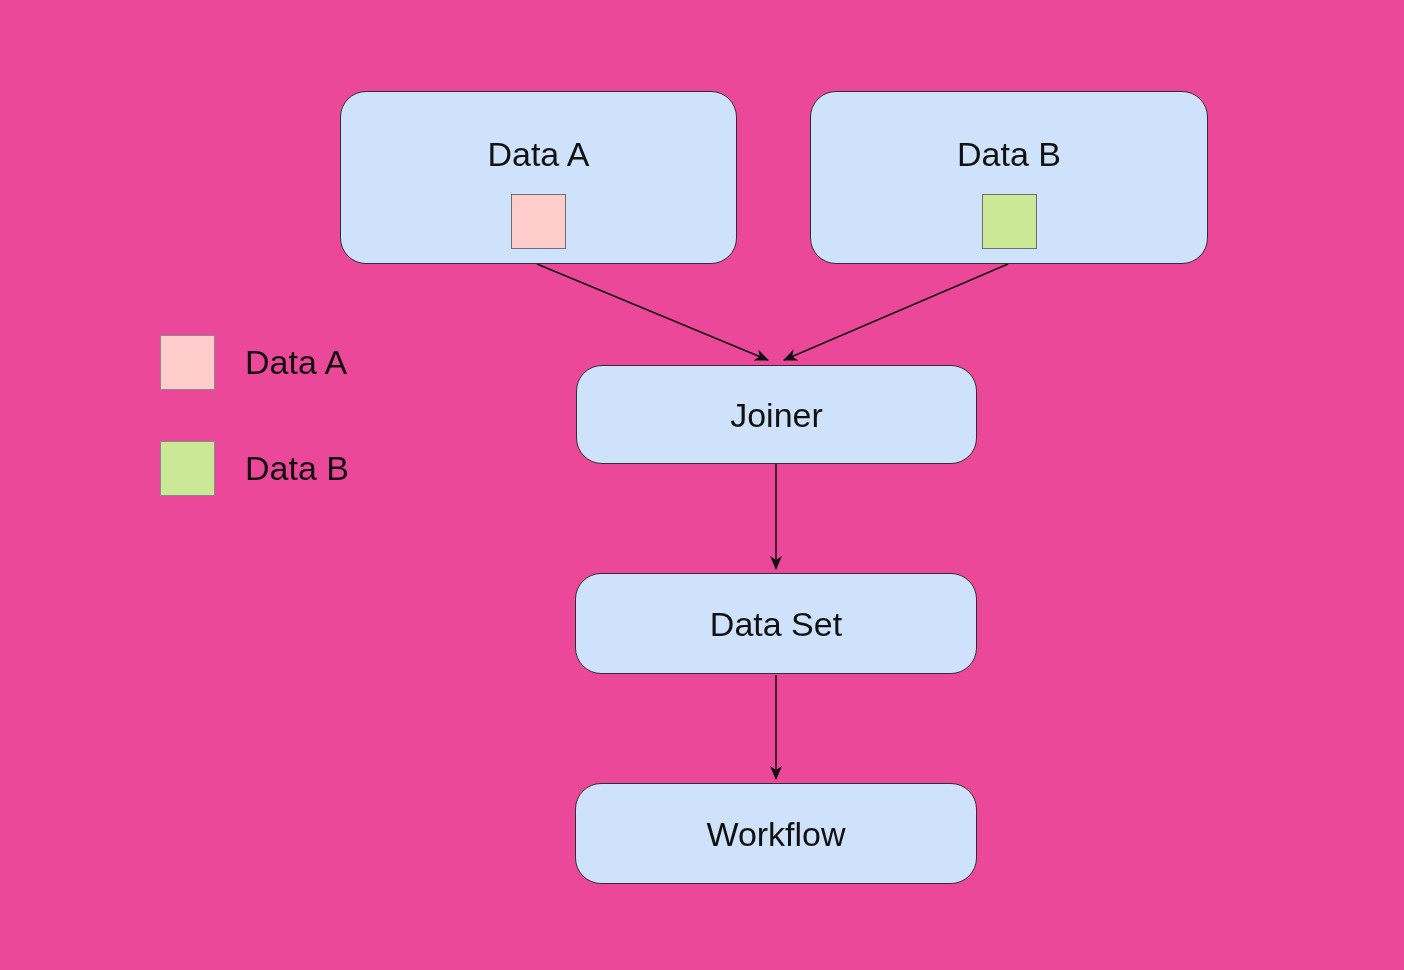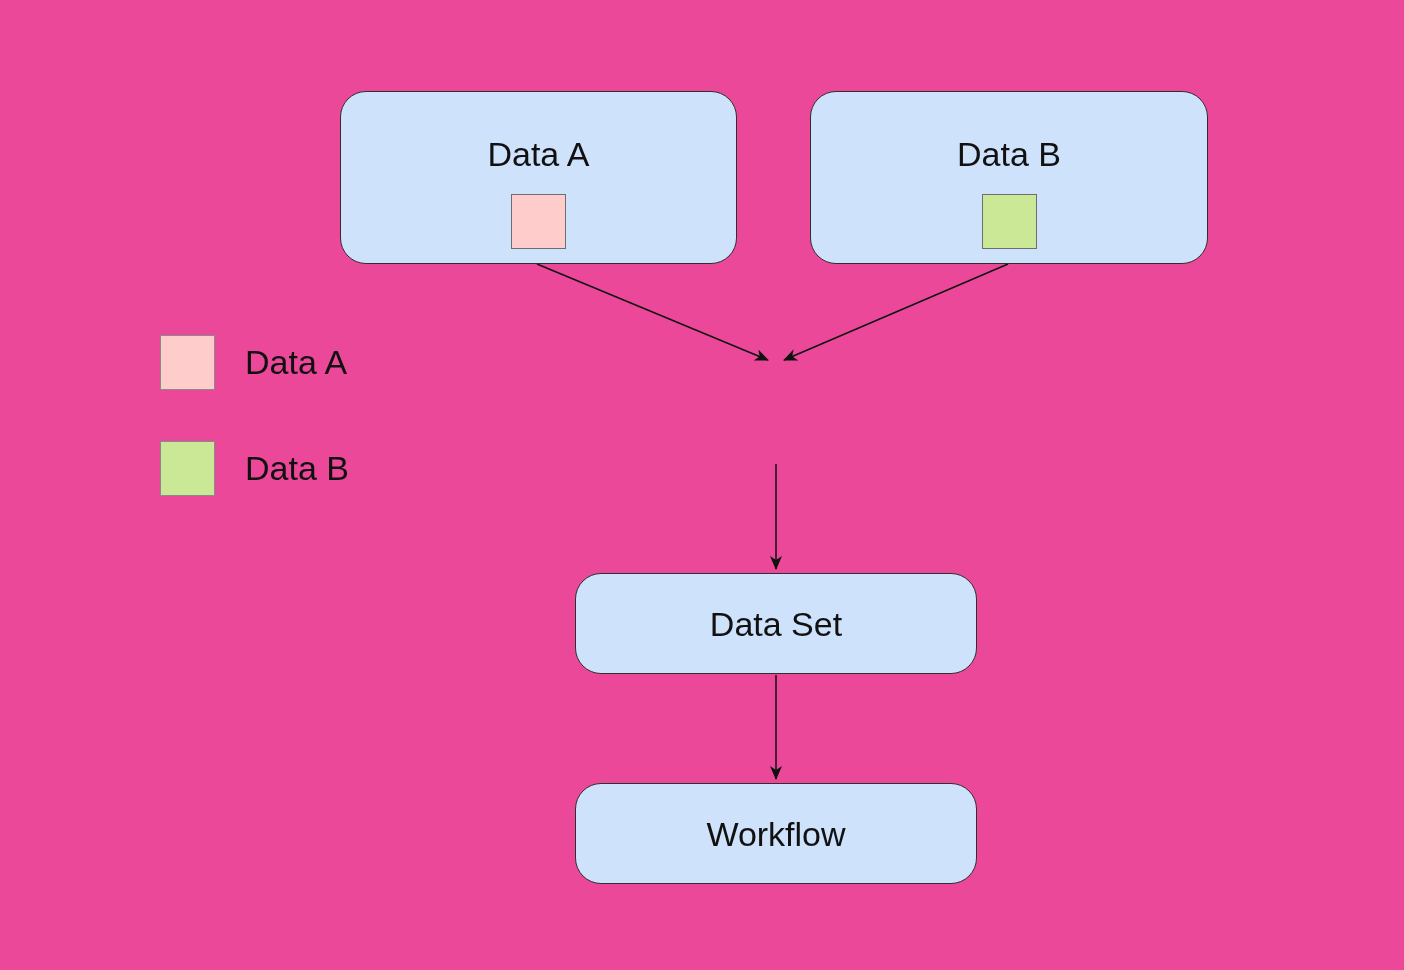--- a/index.html
+++ b/index.html
@@ -102,20 +102,23 @@
   <div class="node node--source" id="node-data-a">
     <div class="node-label">Data A</div>
     <div class="node-swatch" style="background-color: rgb(255, 204, 204);"></div>
   </div>
 
   <div class="node node--source" id="node-data-b">
     <div class="node-label">Data B</div>
     <div class="node-swatch" style="background-color: rgb(203, 232, 150);"></div>
   </div>
 
+  <div class="node" id="node-joiner">
+    <div class="node-label">Joiner</div>
+  </div>
 
   <div class="node" id="node-workflow">
     <div class="node-label">Workflow</div>
   </div>
 
   <div class="node" id="node-dataset">
     <div class="node-label">Data Set</div>
   </div>
 
   <div class="legend">

